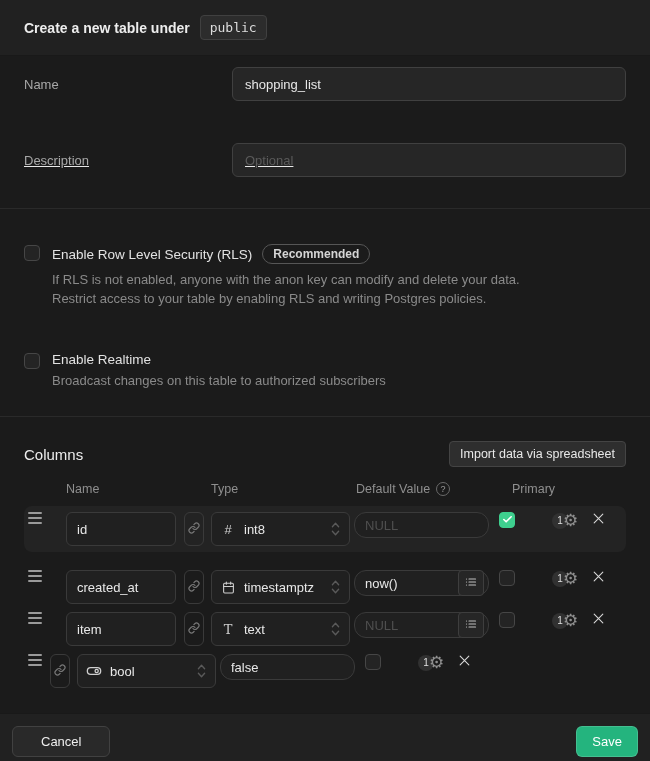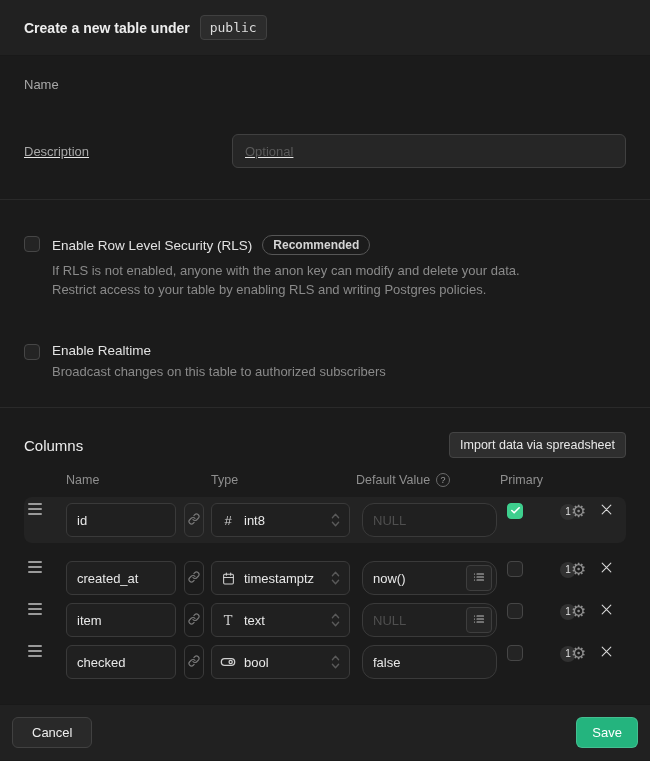--- a/index.html
+++ b/index.html
@@ -60,21 +60,21 @@
   .import-btn {
     background:#2e2e2e; border:1px solid #444444; border-radius:4px;
     color:#e8e8e8; font-size:12.5px; padding:5px 10px; cursor:pointer;
     font-family:"Liberation Sans", sans-serif;
   }
   .table-head { position:relative; height:16px; margin-top:15px;
     font-size:12.5px; color:#8f8f8f; }
   .th-name { position:absolute; left:42px; }
   .th-type { position:absolute; left:187px; }
   .th-default { position:absolute; left:332px; display:flex; align-items:center; gap:6px;justify-content:space-between; }
-  .th-primary { position:absolute; left:476px; }
+  .th-primary { position:absolute; left:488px; }
   .help-icon {
     width:14px; height:14px; border:1px solid #6a6a6a; border-radius:50%;
     font-size:9px; color:#9a9a9a; display:inline-flex; align-items:center;
     justify-content:center;
   }
 
   .rows-wrap { margin-top:8px; }
   .row-band { background:#232323; border-radius:8px; padding:6px 0; }
   .col-row { display:flex; align-items:flex-start; height:34px; }
   .gap-after-band { margin-top:18px; }
@@ -98,21 +98,21 @@
     margin-left:7px; width:139px; height:34px; background:#202020;
     border:1px solid #3a3a3a; border-radius:6px; display:flex; align-items:center;
     padding:0 8px; gap:8px; cursor:pointer;
   }
   .t-icon { color:#cfcfcf; font-size:13px; width:16px; text-align:center;
     display:inline-flex; align-items:center; justify-content:center; }
   .t-label { color:#e8e8e8; font-size:13px; white-space:nowrap; overflow:hidden; }
   .chevrons { margin-left:auto; color:#5a5a5a; display:flex; flex:none; }
 
   .c-default {
-    margin-left:12px; width:135px; height:34px; background:#202020;
+    margin-left:4px; width:135px; height:26px; background:#202020;
     border:1px solid #3a3a3a; border-radius:12px; display:flex; align-items:center;
     padding:0 4px 0 10px; cursor:text;
   }
   .d-placeholder { color:#4f4f4f; font-size:13px; }
   .d-value { color:#e8e8e8; font-size:13px; }
   .menu-btn {
     margin-left:auto; width:26px; height:26px; border:1px solid #3e3e3e;
     border-radius:4px; background:#262626; color:#c0c0c0; display:flex;
     align-items:center; justify-content:center; cursor:pointer;
   }
@@ -137,40 +137,41 @@
     display:flex; align-items:center; justify-content:center; cursor:pointer;
     width:16px; height:16px; padding:0; }
 
   
   .modal-footer {
     margin-top:25px; height:56px; background:#212121; border-top:1px solid #191919;
     display:flex; align-items:center; justify-content:space-between; padding:0 12px;
   }
   .btn-cancel {
     background:#292929; border:1px solid #414141; border-radius:6px;
-    color:#ededed; font-size:13px; padding:7px 19px; cursor:pointer;
+    color:#ededed; font-size:13px; padding:7px 28px; cursor:pointer;
     font-family:"Liberation Sans", sans-serif;
   }
   .btn-save {
     background:#24b47e; border:1px solid rgba(255,255,255,0.15); border-radius:6px;
     color:#ffffff; font-size:13px; padding:7px 15px; cursor:pointer;
     font-family:Liberation Sans, sans-serif;
   }
 </style>
 </head>
 <body>
 
 <div class="modal-header">
   <span class="modal-title">Create a new table under</span>
   <span class="schema-badge">public</span>
 </div>
 
 <div class="form-section">
   <div class="form-row">
     <div class="form-label">Name</div>
+    <input class="form-input" value="shopping_list" style="">
   </div>
   <div class="form-row">
     <div class="form-label">Description</div>
     <input class="form-input" placeholder="Optional" style="">
   </div>
 </div>
 
 <div class="divider"></div>
 
 <div class="toggles-section">
@@ -373,21 +374,20 @@
         </span>
       </button>
     </div>
 
     <div class="col-row">
       <div class="c-drag">
           <i></i>
           <i></i>
           <i></i>
         </div>
-      <input class="c-name" value="checked" style="">
       <button class="c-link">
         <span>
           <svg width="12" height="12" viewBox="0 0 24 24" fill="none" stroke="currentColor" stroke-width="2.4" stroke-linecap="round" stroke-linejoin="round">
               <path d="M10 13a5 5 0 0 0 7.54.54l3-3a5 5 0 0 0-7.07-7.07l-1.72 1.71"></path>
               <path d="M14 11a5 5 0 0 0-7.54-.54l-3 3a5 5 0 0 0 7.07 7.07l1.71-1.71"></path>
             </svg>
         </span>
       </button>
       <div class="c-type">
         <span class="t-icon">

